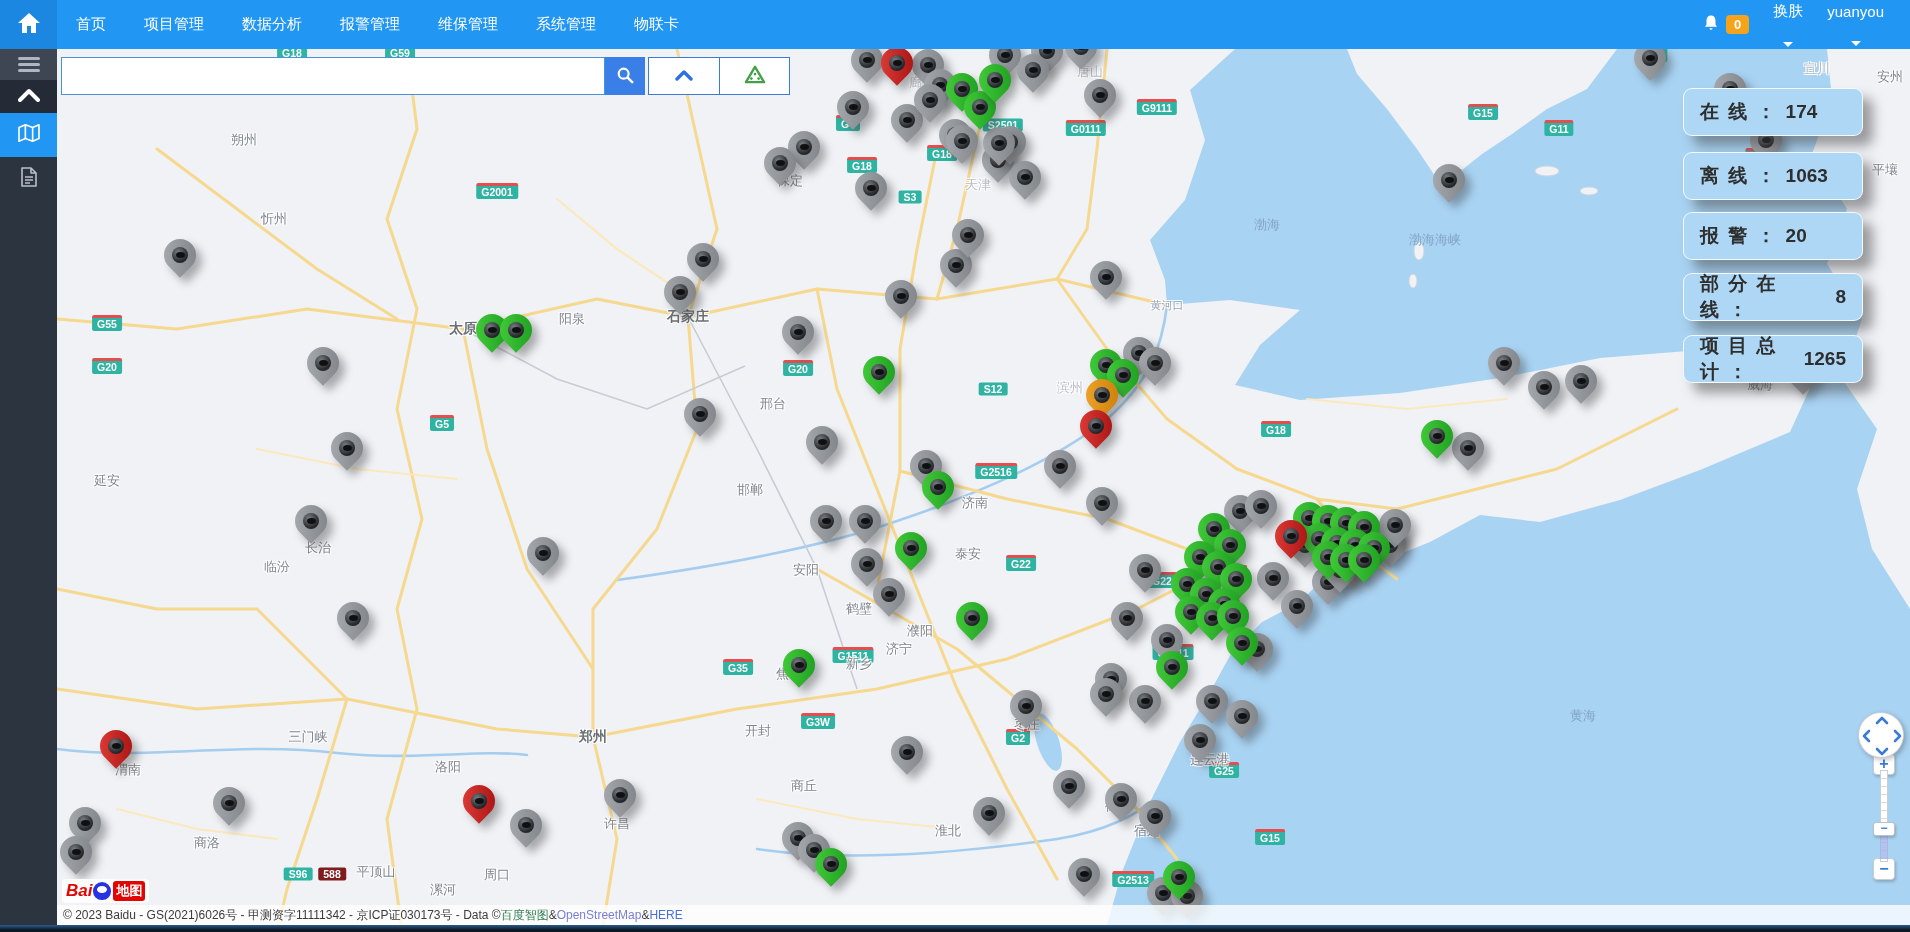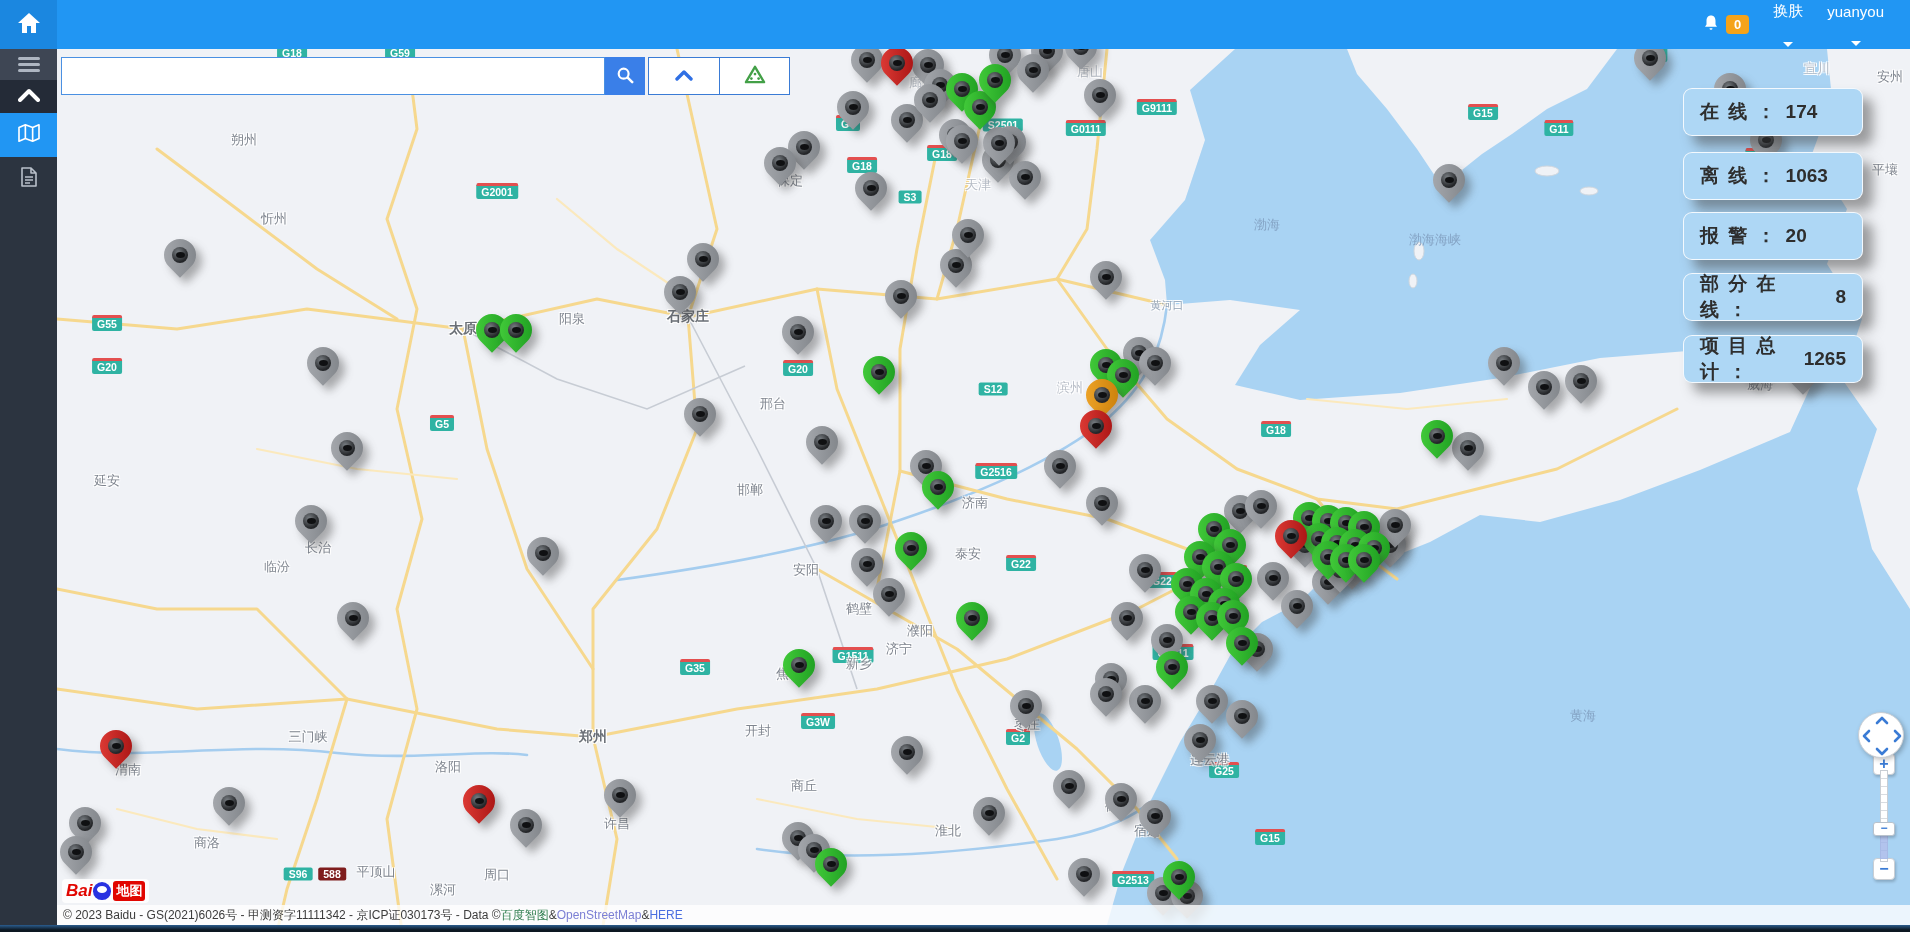--- a/index.html
+++ b/index.html
@@ -113,20 +113,29 @@
 <body>
 
 <div class="topnav">
   <div class="home-sq">
     <span>
       <svg width="24" height="22" viewBox="0 0 24 22">
           <path d="M12 1 L23 11 H19 V21 H14 V14 H10 V21 H5 V11 H1 Z" fill="#fff"></path>
         </svg>
     </span>
   </div>
+  <div class="nav-menu" id="nav-menu">
+      <div class="nav-item">首页</div>
+      <div class="nav-item">项目管理</div>
+      <div class="nav-item">数据分析</div>
+      <div class="nav-item">报警管理</div>
+      <div class="nav-item">维保管理</div>
+      <div class="nav-item">系统管理</div>
+      <div class="nav-item">物联卡</div>
+    </div>
   <div class="nav-right">
     <div class="bell-wrap">
       <span>
         <svg width="18" height="18" viewBox="0 0 24 24">
             <path d="M12 2 C8 2 6 5 6 9 v5 l-2 3 h16 l-2-3 V9 C18 5 16 2 12 2 Z M10 19 a2 2 0 0 0 4 0 Z" fill="#fff"></path>
           </svg>
       </span>
       <span class="badge">0</span>
     </div>
     <div class="nav-drop">
@@ -224,21 +233,21 @@
       <div class="shield natl" style="left: 978px; top: 19px;">G1</div>
       <div class="shield natl" style="left: 1029px; top: 79px;">G0111</div>
       <div class="shield natl" style="left: 1100px; top: 58px;">G9111</div>
       <div class="shield" style="left: 946px; top: 76px;">S2501</div>
       <div class="shield" style="left: 853px; top: 148px;">S3</div>
       <div class="shield natl" style="left: 805px; top: 116px;">G18</div>
       <div class="shield natl" style="left: 885px; top: 104px;">G18</div>
       <div class="shield natl" style="left: 741px; top: 319px;">G20</div>
       <div class="shield" style="left: 936px; top: 310px; margin-top: 30px;">S12</div>
       <div class="shield natl" style="left: 939px; top: 422px;">G2516</div>
-      <div class="shield natl" style="left: 638px; top: 618px;">G35</div>
+      <div class="shield natl" style="left: 681px; top: 618px;">G35</div>
       <div class="shield natl" style="left: 796px; top: 606px;">G1511</div>
       <div class="shield natl" style="left: 1116px; top: 603px;">G1511</div>
       <div class="shield natl" style="left: 761px; top: 672px;">G3W</div>
       <div class="shield natl" style="left: 961px; top: 688px;">G2</div>
       <div class="shield natl" style="left: 1167px; top: 721px;">G25</div>
       <div class="shield natl" style="left: 1213px; top: 788px;">G15</div>
       <div class="shield natl" style="left: 1076px; top: 830px;">G2513</div>
       <div class="shield natl" style="left: 964px; top: 514px;">G22</div>
       <div class="shield natl" style="left: 1105px; top: 531px;">G22</div>
       <div class="shield natl" style="left: 1175px; top: 524px;">G22</div>

